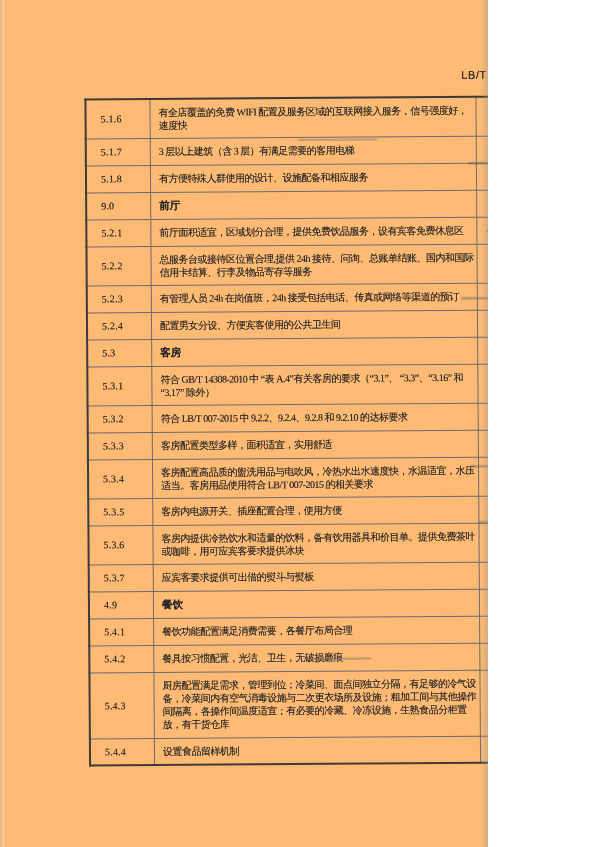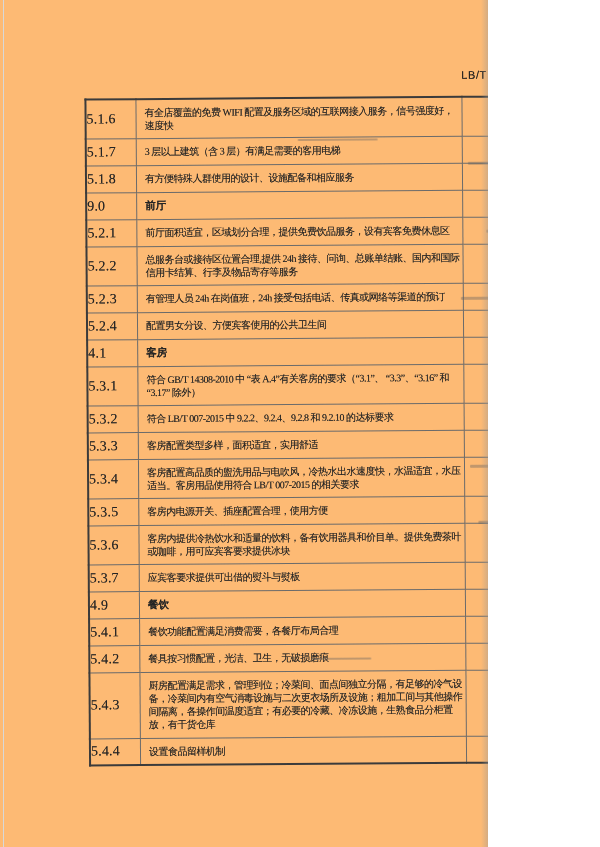--- a/index.html
+++ b/index.html
@@ -7,21 +7,21 @@
         font-family:"Liberation Serif","DejaVu Serif",serif;}
   #scan{position:absolute;left:0;top:0;width:600px;height:847px;
         transform:rotate(-0.4deg);transform-origin:50% 55%;}
   .std-code{position:absolute;left:464px;top:70px;
         font-family:"Liberation Sans","DejaVu Sans",sans-serif;
         font-size:11px;letter-spacing:0.6px;color:#1d1d1d;
         text-shadow:0 0 0.5px rgba(30,30,30,0.55);}
   .tbl-wrap{position:absolute;left:87px;top:97px;}
   table{border-collapse:collapse;width:432px;table-layout:fixed;border:2px solid #3b3b3b;}
   td{border:1px solid #6b6b6b;vertical-align:middle;}
-  td.id{width:48px;font-size:14px;color:#242424;padding-left:0;letter-spacing:0.2px;
+  td.id{width:48px;font-size:10px;color:#242424;padding-left:14px;letter-spacing:0.2px;
         text-shadow:0 0 0.5px rgba(40,40,40,0.55);}
   td.txt{width:314px;font-size:10px;line-height:13px;color:#242424;
         padding:5px 3px 5px 8px;letter-spacing:-0.5px;
         text-shadow:0 0 0.5px rgba(40,40,40,0.55);}
   td.score{width:70px;}
   tr.h1{height:27px}
   tr.h2{height:39px}
   tr.h4{height:66px}
   tr.sec{height:27px}
   tr.sec td.txt{font-weight:bold;font-size:10.5px;letter-spacing:0;}
@@ -77,21 +77,21 @@
           <td class="id">5.2.3</td>
           <td class="txt">有管理人员 24h 在岗值班，24h 接受包括电话、传真或网络等渠道的预订</td>
           <td class="score"></td>
         </tr>
         <tr class="h1">
           <td class="id">5.2.4</td>
           <td class="txt">配置男女分设、方便宾客使用的公共卫生间</td>
           <td class="score"></td>
         </tr>
         <tr class="sec">
-          <td class="id">4.1</td>
+          <td class="id">5.3</td>
           <td class="txt">客房</td>
           <td class="score"></td>
         </tr>
         <tr class="h2">
           <td class="id">5.3.1</td>
           <td class="txt">符合 GB/T 14308-2010 中 “表 A.4”有关客房的要求（“3.1”、 “3.3”、“3.16” 和 “3.17” 除外）</td>
           <td class="score"></td>
         </tr>
         <tr class="h1">
           <td class="id">5.3.2</td>

